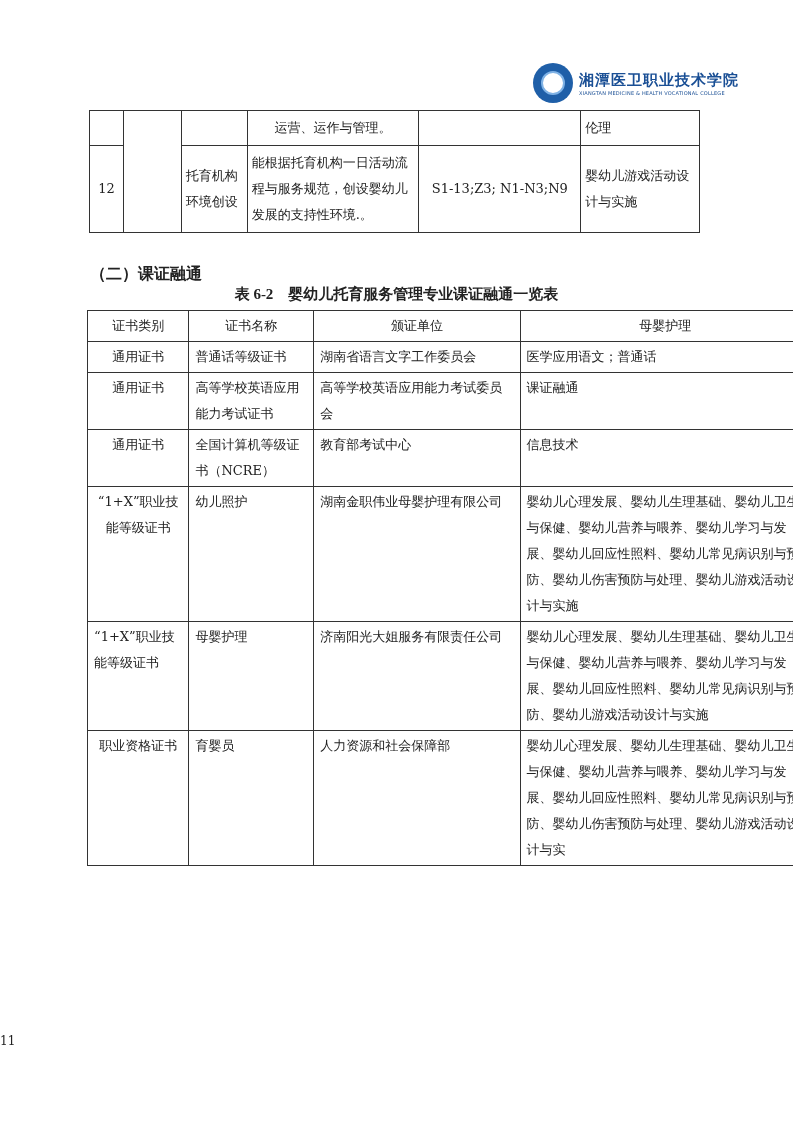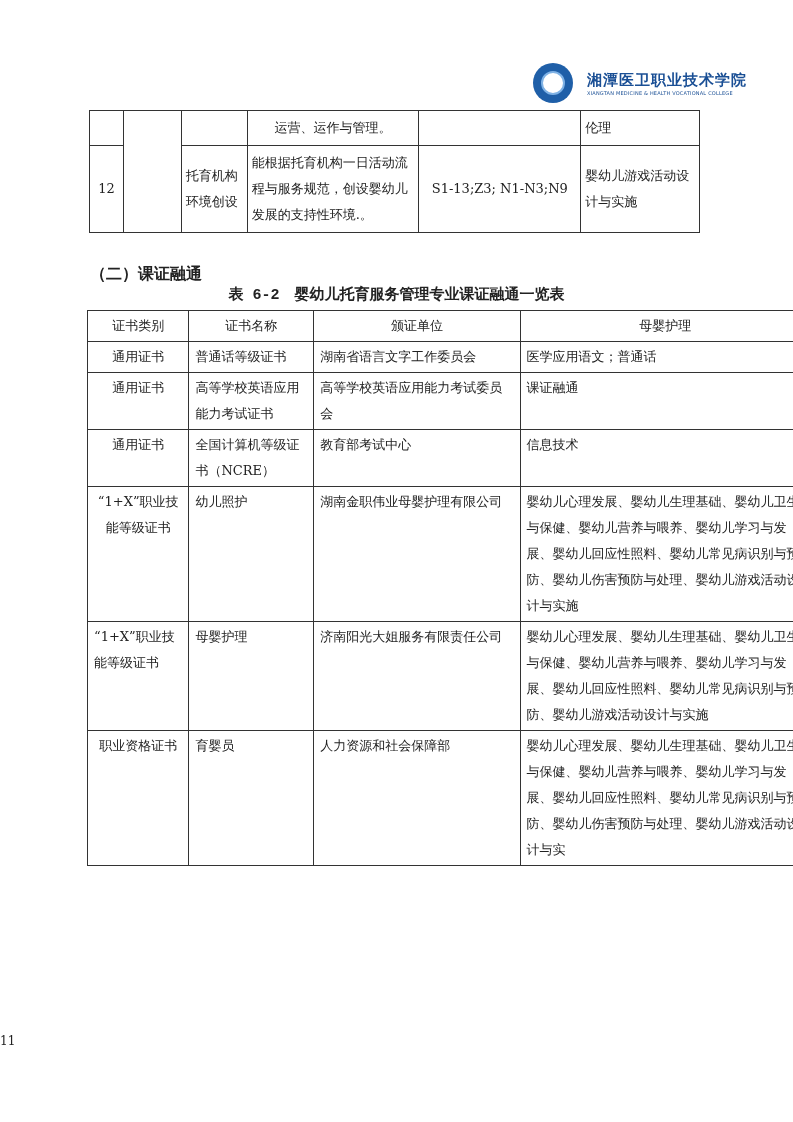--- a/index.html
+++ b/index.html
@@ -1,33 +1,33 @@
 <!DOCTYPE html>
 <html><head>
 <meta charset="utf-8">
 <style>
   html, body { margin:0; padding:0; background:#fff; }
   body { width:793px; height:1122px; position:relative; overflow:hidden;
          font-family:"DejaVu Serif", "Liberation Serif", serif; color:#222; }
-  .logo { position:absolute; left:533px; top:63px; display:flex; align-items:center;gap:8px; }
+  .logo { position:absolute; left:533px; top:63px; display:flex; align-items:center; }
   .logo-badge { width:40px; height:40px; border-radius:50%; background:#1f5fa8;
                 display:flex; align-items:center; justify-content:center; }
   .logo-inner { width:24px; height:24px; border-radius:50%; background:#fff;
                 border:2px solid #7fb2e5; box-sizing:border-box; }
   .logo-text { margin-left:6px; color:#1a4f95; }
   .logo-cn { font-size:15px; font-weight:bold; letter-spacing:1px; font-family:"DejaVu Serif", serif; }
   .logo-en { font-size:5px; letter-spacing:0.2px; font-family:"DejaVu Sans", sans-serif; }
   table { border-collapse:collapse; position:absolute; }
   td { border:1px solid #333; font-size:13px; line-height:26px; vertical-align:top; padding:4px 4px; }
   #t1 { left:89px; top:110px; width:611px; }
   #t1 td { vertical-align:middle; }
   .sec { position:absolute; left:90px; top:264px; font-size:16px; font-weight:bold;
          font-family:"DejaVu Sans", sans-serif; }
   .cap { position:absolute; left:0; width:793px; top:285px; text-align:center; font-size:15px;
-         font-weight:bold; font-family:Liberation Mono, monospace; }
+         font-weight:bold; font-family:Liberation Serif, serif; }
   #t2 { left:87px; top:310px; width:724px; }
   #t2 td { padding:2px 6px; }
   .c { text-align:center; }
   .pno { position:absolute; left:0; width:793px; top:1034px; text-align:left; font-size:12px; }
 </style>
 </head>
 <body>
 
 <div class="logo">
   <div class="logo-badge">

